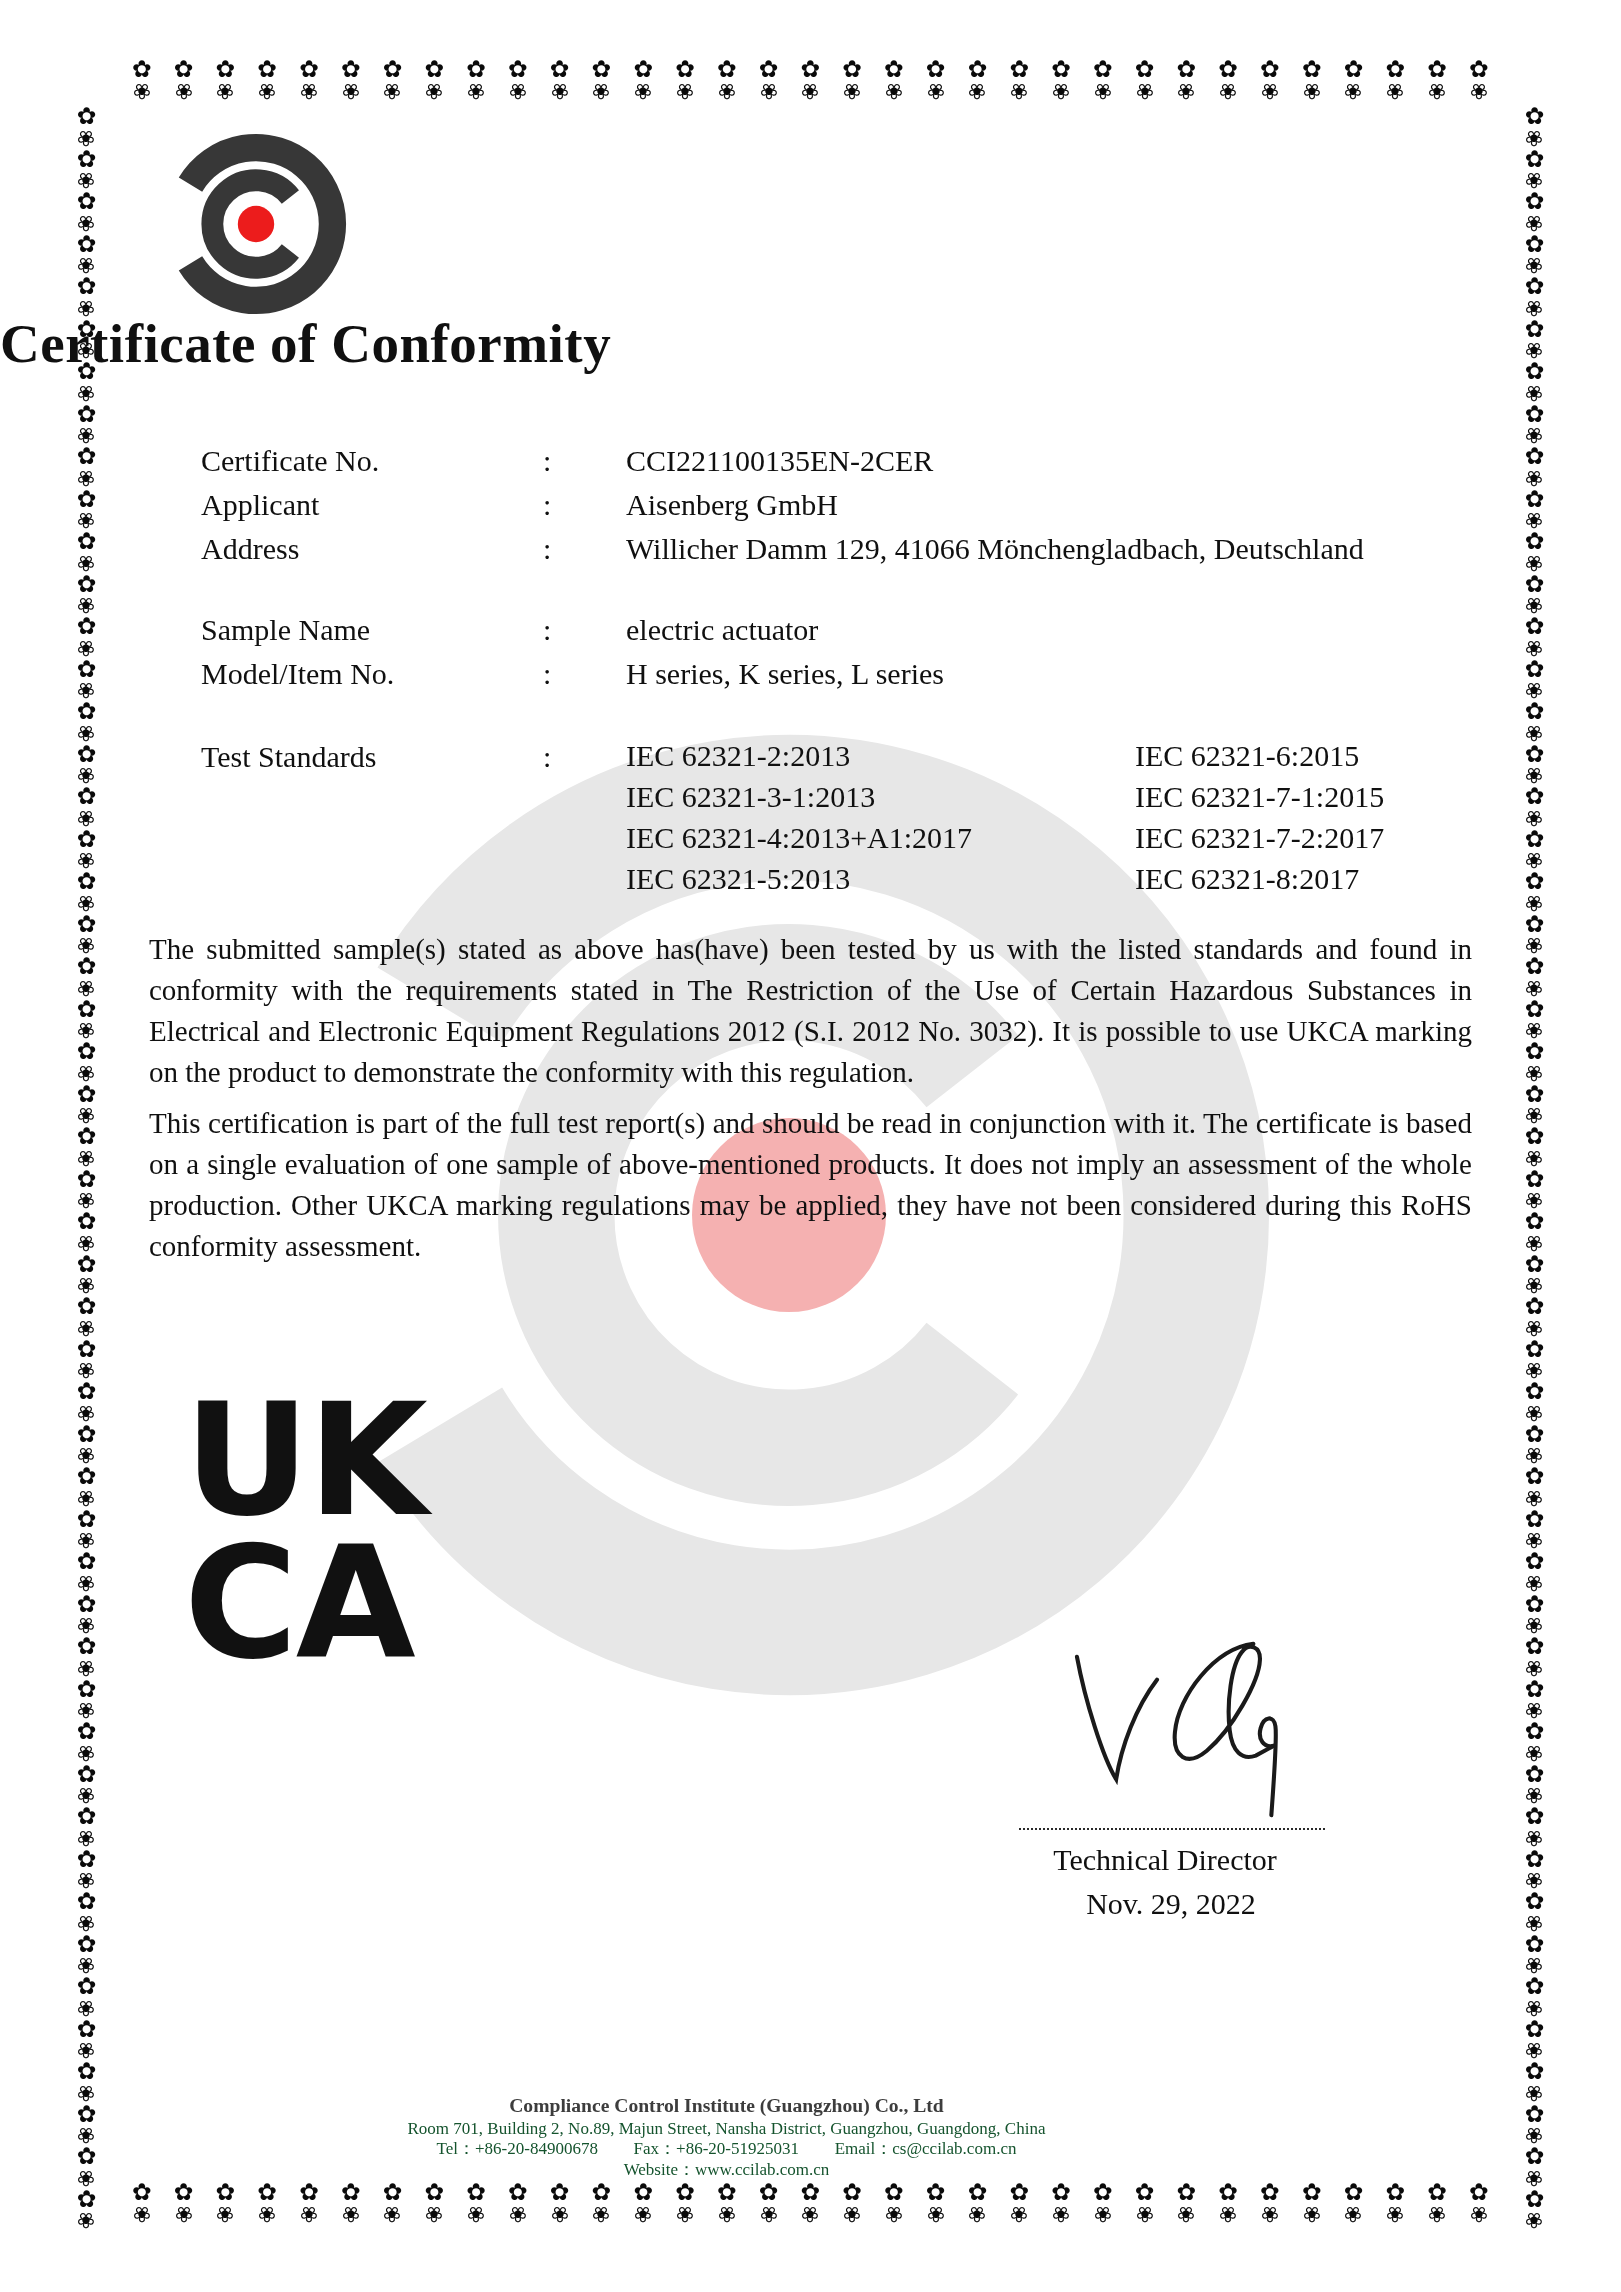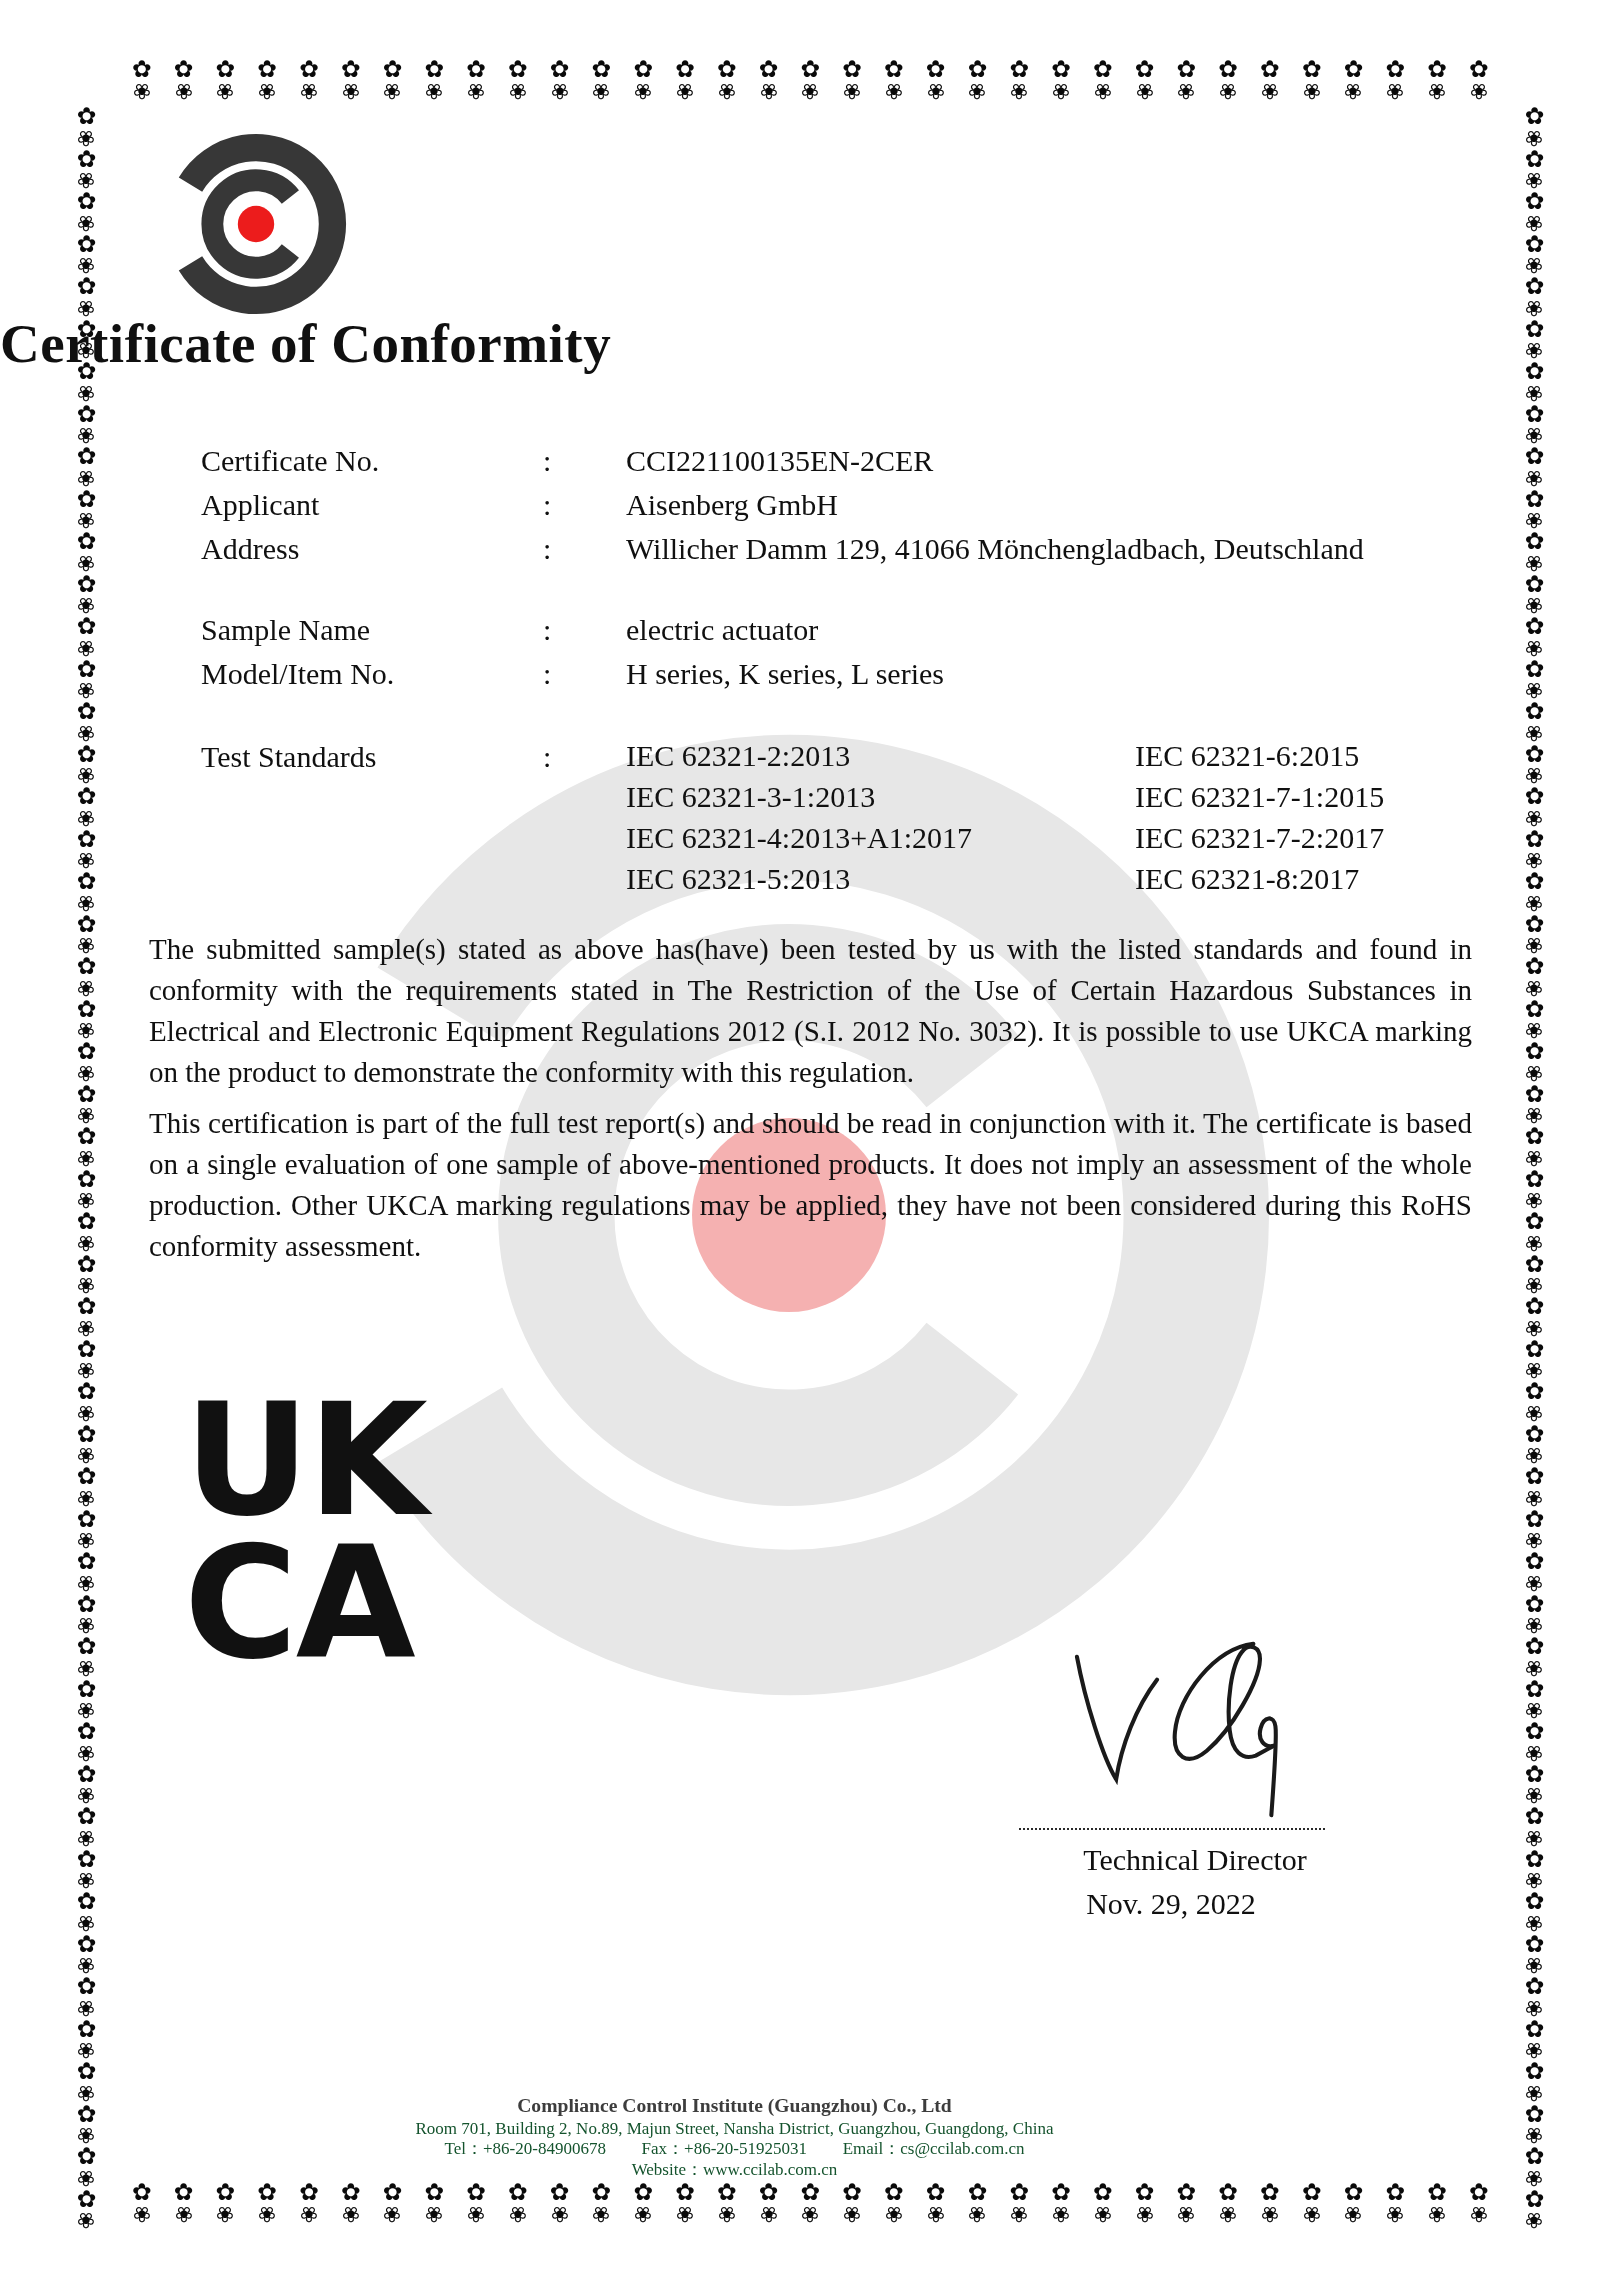--- a/index.html
+++ b/index.html
@@ -50,24 +50,24 @@
   
   #ukca{
     position:absolute;left:184px;top:1390px;z-index:2;
     font-family:"DejaVu Sans","Liberation Sans",sans-serif;
     font-weight:bold;font-size:155px;line-height:0.92;color:#111111;
     letter-spacing:-2px;
   }
   
   #sig-svg{position:absolute;left:1059px;top:1615px;width:245px;height:211px;z-index:2;}
   #sig-line{position:absolute;left:1019px;top:1806px;width:306px;height:21.6px;border-bottom:2.9px dotted #2a2a2a;z-index:2;}
-  #sig-role{position:absolute;left:994px;top:1843px;width:402px;text-align:center;font-size:30px;z-index:2;}
+  #sig-role{position:absolute;left:964px;top:1843px;width:402px;text-align:center;font-size:30px;z-index:2;}
   #sig-date{position:absolute;left:970px;top:1887px;width:402px;text-align:center;font-size:30px;z-index:2;}
   
-  #footer{position:absolute;left:8px;top:2094px;width:1453px;text-align:center;z-index:2;}
+  #footer{position:absolute;left:0;top:2094px;width:1453px;text-align:center;z-index:2;}
   #footer-company{font-size:19.6px;font-weight:bold;color:#3d3d3d;line-height:24.5px;}
   .footer-line{font-size:17px;color:#14532d;line-height:20.6px;}
   .footer-contact span{display:inline-block;margin:0 15.7px;}
 </style>
 </head>
 <body>
 
 <div class="page">
 
   <svg id="watermark" viewBox="0 0 200 200" aria-hidden="true">

